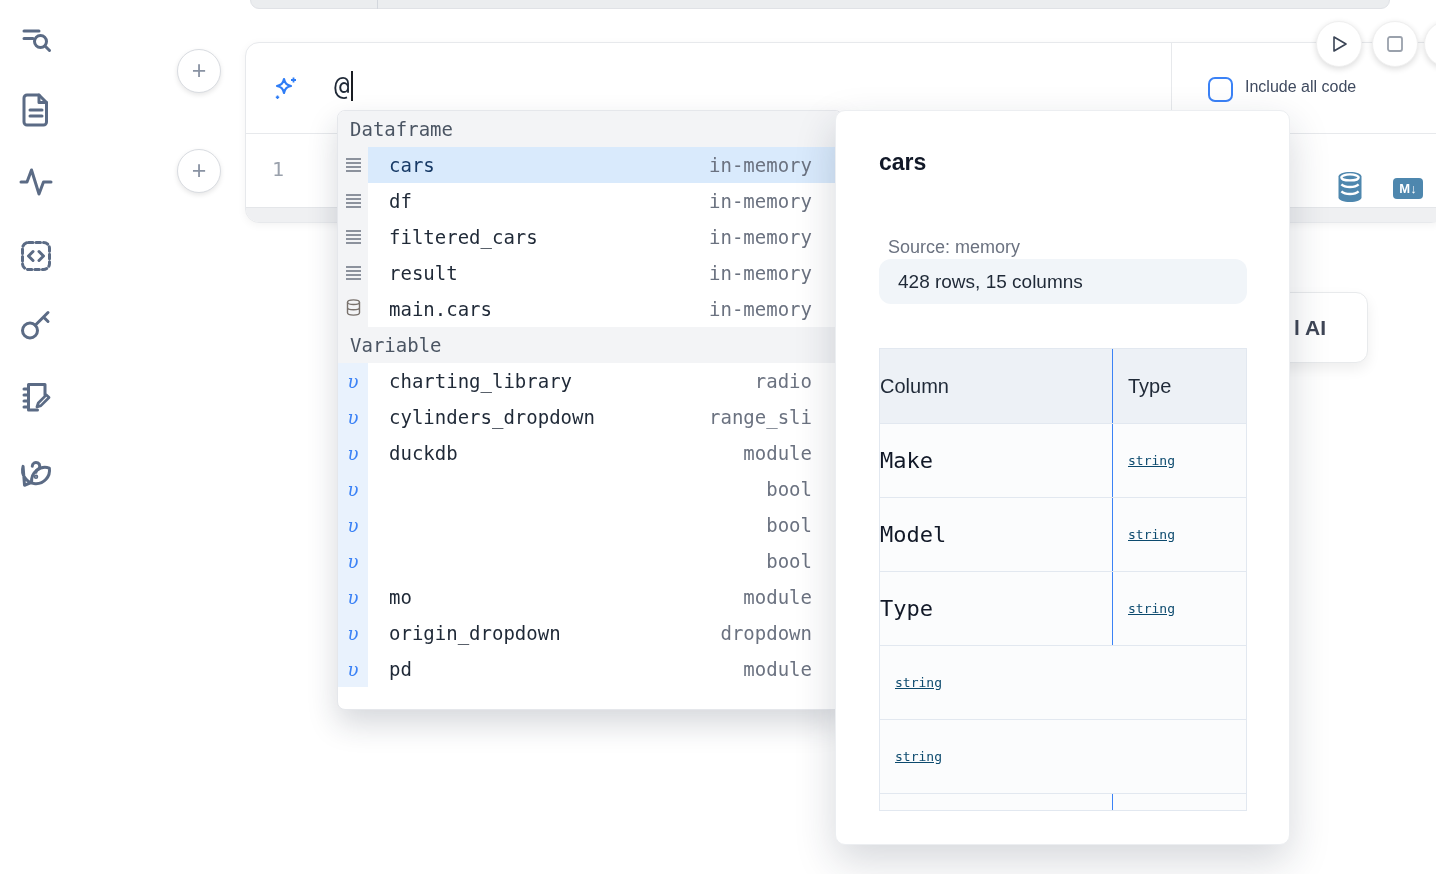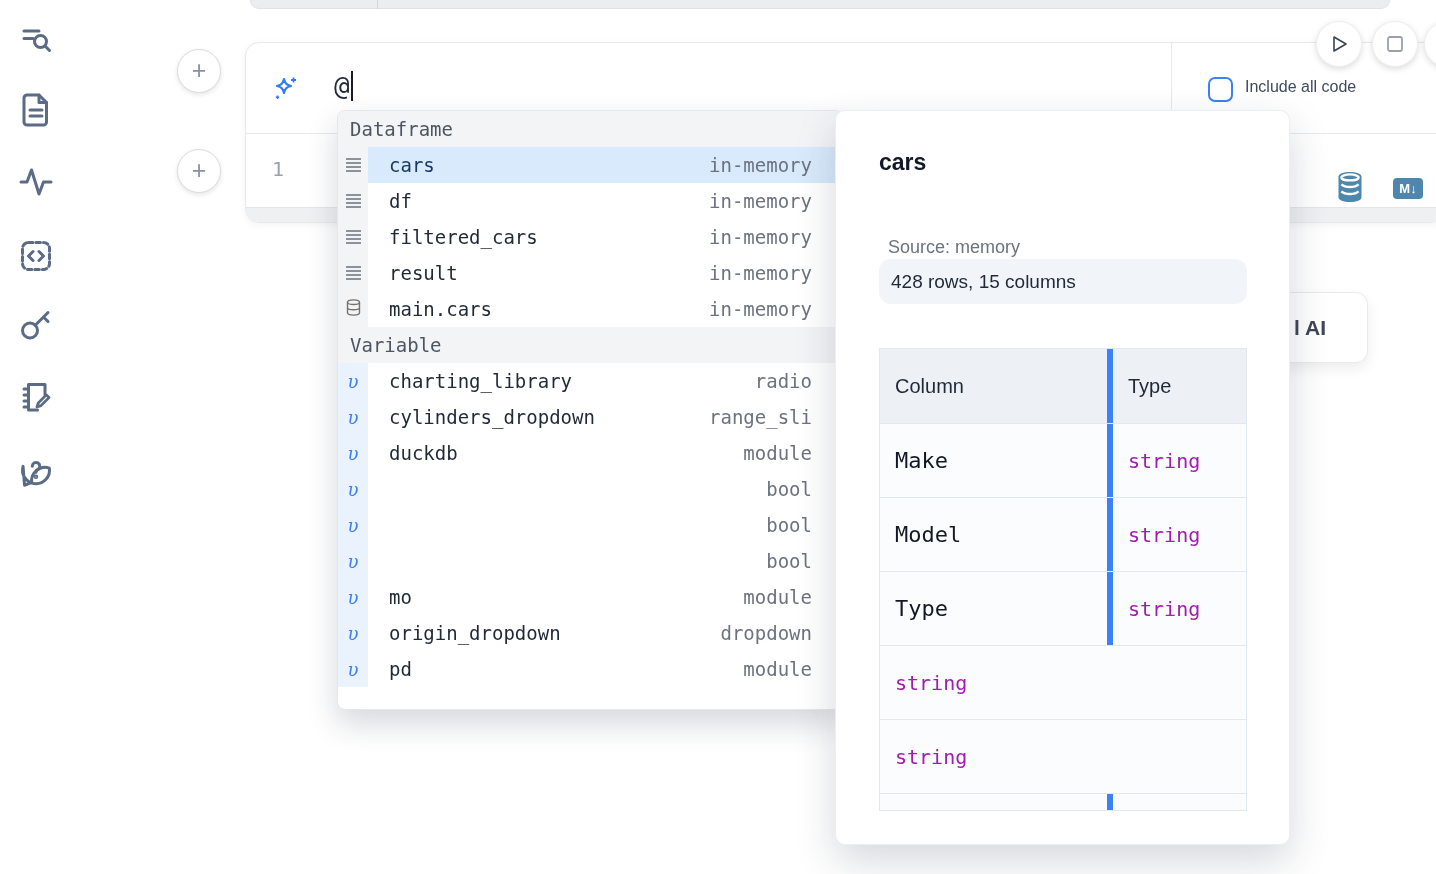--- a/index.html
+++ b/index.html
@@ -75,30 +75,30 @@
     display:flex; align-items:center; justify-content:flex-end; padding-right:41px;
     font-size:21px; font-weight:bold; color:#3f4656; cursor:pointer; }
 
   
   .popup { position:absolute; left:835px; top:110px; width:455px; height:735px;
     background:#fff; border:1px solid #eceef1; border-radius:10px;
     box-shadow:0 16px 40px rgba(30,40,60,.18); z-index:30; }
   .popup-title { position:absolute; left:43px; top:38px; font-size:23px; font-weight:bold; color:#111827; }
   .popup-source { position:absolute; left:52px; top:92px; font-size:18px; color:#6b7280;margin-top:34px; }
   .popup-badge { position:absolute; left:43px; top:148px; width:368px; height:45px; background:#f1f5f9;
-    border-radius:12px; line-height:45px; padding-left:12px; font-size:19px; color:#1f2937; }
+    border-radius:12px; line-height:45px; padding-left:19px; font-size:19px; color:#1f2937; }
   .popup-table { position:absolute; left:43px; top:237px; width:368px; height:463px;
     border:1px solid #e2e8f0; overflow:hidden; background:#fbfcfd; }
   .pt-row { display:flex; height:74px; border-top:1px solid #e2e8f0; }
   .pt-row:first-child { border-top:none; background:#edf1f6; }
-  .pt-c1 { width:233px; border-right:6px solid #3b82f6; display:flex; align-items:center; padding-left:15px; }
+  .pt-c1 { width:233px; border-right:1px solid #3b82f6; display:flex; align-items:center; padding-left:0; }
   .pt-c2 { flex:1; display:flex; align-items:center; padding-left:15px; }
   .pt-header-text { font-size:20px; color:#1f2937; }
   .pt-name { font-family:"DejaVu Sans Mono", monospace; font-size:22px; color:#111827; }
-  .pt-type { font-family:"DejaVu Sans Mono", monospace; font-size:20px; color:#a21caf; }
+  .pt-type { font-family:"DejaVu Sans Mono", monospace; font-size:13px; color:#0c4a6e;text-decoration:underline; }
 </style>
 </head>
 <body>
 
 <div id="stage">
 
   <div class="sidebar">
     <div class="side-icon" style="top:22px">
       <svg viewBox="0 0 24 24" fill="none" stroke="currentColor" stroke-width="2" stroke-linecap="round">
           <path d="M4 6h10M4 11h6"></path>

